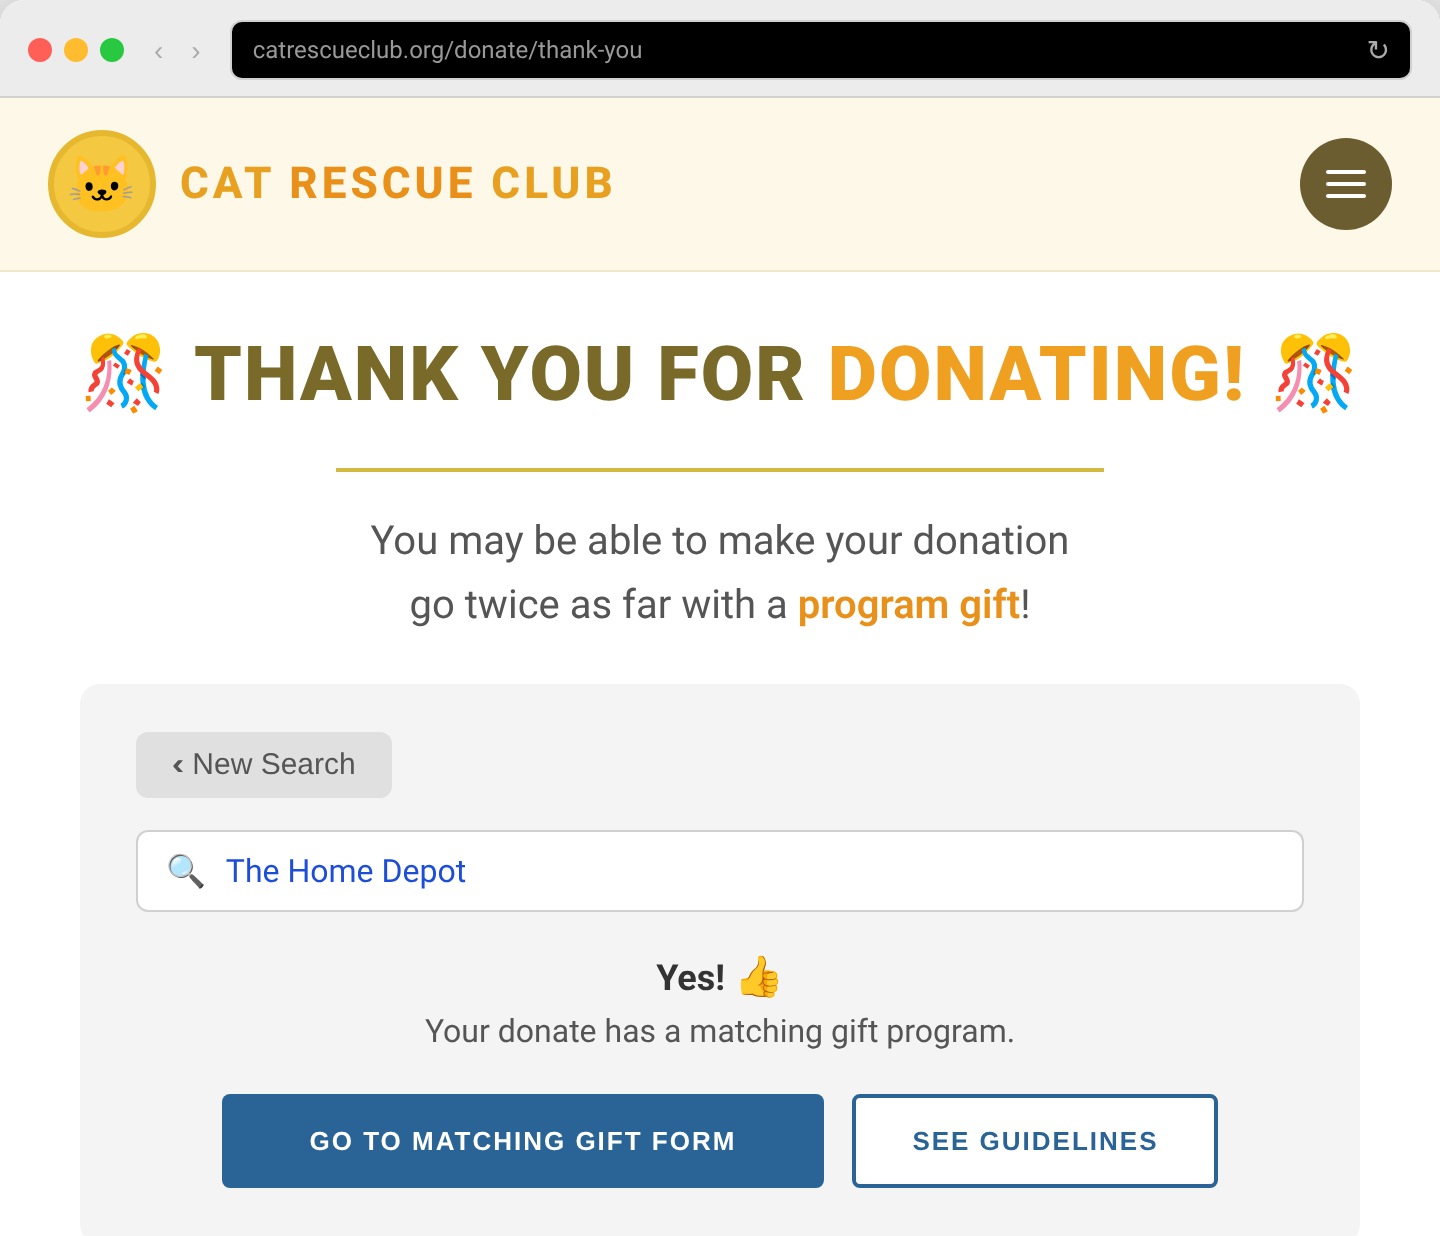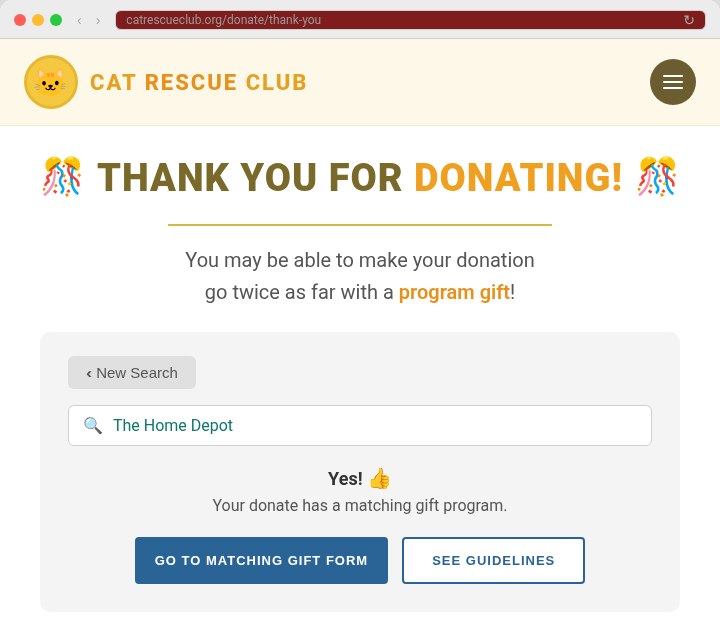--- a/index.html
+++ b/index.html
@@ -56,24 +56,24 @@
       background: none;
       border: none;
       font-size: 14px;
       color: #aaa;
       cursor: pointer;
       padding: 2px 5px;
     }
 
     .address-bar {
       flex: 1;
-      background: #7f1d1d;
+      background: #000000;
       border: 1px solid #d0d0d0;
       border-radius: 6px;
-      height: 20px;
+      height: 30px;
       display: flex;
       align-items: center;
       padding: 0 10px;
       justify-content: flex-end;
     }
 
     .address-bar-text {
       font-size: 12px;
       color: #999;
       flex: 1;
@@ -236,21 +236,21 @@
     }
 
     .search-icon-svg {
       color: #999;
       font-size: 16px;
       flex-shrink: 0;
     }
 
     .search-input-text {
       font-size: 16px;
-      color: #0f766e;
+      color: #1d4ed8;
     }
 
     .result-section {
       text-align: center;
     }
 
     .yes-line {
       font-size: 18px;
       font-weight: 700;
       color: #333;
@@ -270,21 +270,21 @@
       display: flex;
       gap: 14px;
       justify-content: center;
     }
 
     .btn-primary {
       background: #2a6496;
       color: #fff;
       border: none;
       border-radius: 4px;
-      padding: 14px 20px;
+      padding: 14px 44px;
       font-size: 13px;
       font-weight: 700;
       letter-spacing: 1px;
       text-transform: uppercase;
       cursor: pointer;
     }
 
     .btn-secondary {
       background: #fff;
       color: #2a6496;

